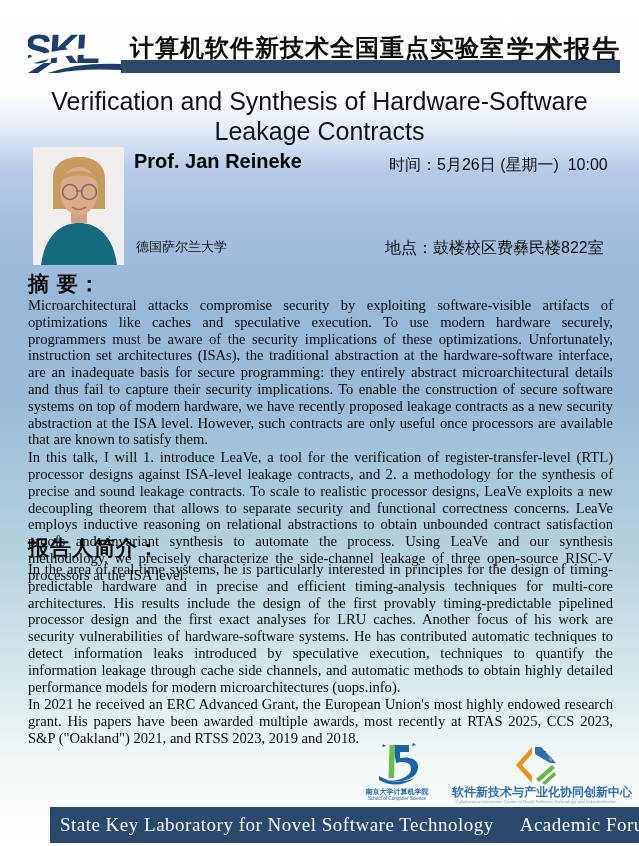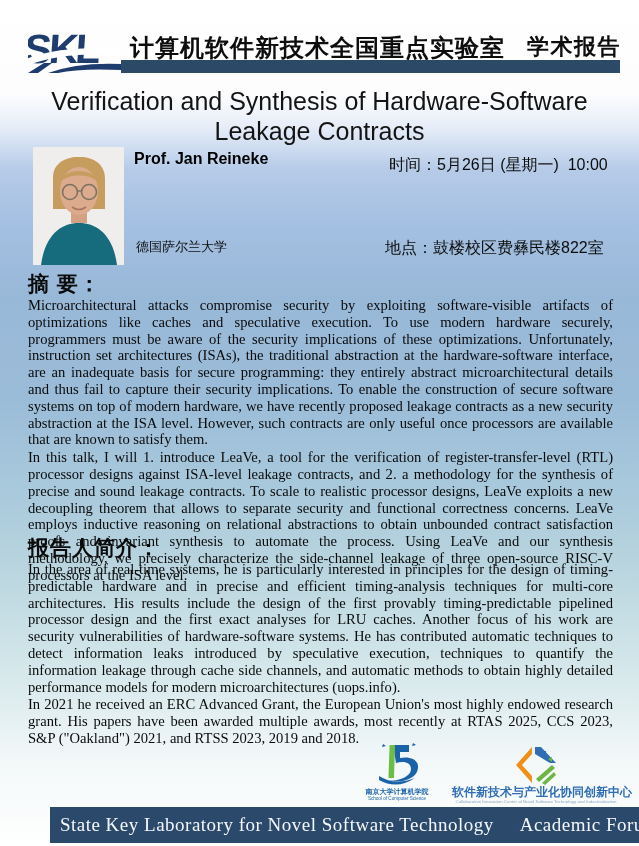--- a/index.html
+++ b/index.html
@@ -8,28 +8,28 @@
   .poster {
     position:relative; width:639px; height:846px; overflow:hidden;
     background:linear-gradient(180deg,
       #ffffff 0%, #fdfdfe 11%, #e6edf8 15%, #b6cbe8 20%, #a5c0e2 26%,
       #98b8d8 35%, #9bbcd8 47%, #aacadc 59%, #b7d3de 66%, #cde3e8 76%,
       #dfedef 83%, #f3f8f9 90%, #ffffff 100%);
   }
   
   .skl-logo { position:absolute; left:28px; top:29px; width:94px; height:45px; }
   .lab-name { position:absolute; left:130px; top:32px; font-size:24px; font-weight:bold; color:#0d0d0d; letter-spacing:1px; white-space:nowrap; }
-  .report-type { position:absolute; right:18px; top:32px; font-size:22px; font-weight:bold; color:#0d0d0d; letter-spacing:1.5px; }
+  .report-type { position:absolute; right:18px; top:32px; font-size:27px; font-weight:bold; color:#0d0d0d; letter-spacing:1.5px; }
   .header-bar { position:absolute; left:121px; top:60px; width:499px; height:13px; background:#2c4a68; }
   
   .talk-title { position:absolute; left:0; top:86px; width:639px; text-align:center;
     font-size:25px; font-weight:400; color:#141414; line-height:30px; }
   
   .speaker-photo { position:absolute; left:33px; top:147px; width:91px; height:118px; display:block; }
-  .speaker-name { position:absolute; left:134px; top:150px; font-size:16px; font-weight:bold; color:#000; }
+  .speaker-name { position:absolute; left:134px; top:150px; font-size:20px; font-weight:bold; color:#000; }
   .speaker-affiliation { position:absolute; left:136px; top:238px; font-size:13px; color:#0d0d0d; }
   .talk-time { position:absolute; left:389px; top:155px; font-size:16px; color:#0d0d0d; white-space:pre; }
   .talk-location { position:absolute; left:385px; top:238px; font-size:16px; color:#0d0d0d; }
   
   .section-heading { font-size:21px; font-weight:bold; color:#0b0b0b; letter-spacing:1px; }
   .abstract-heading { position:absolute; left:28px; top:270px; }
   .abstract-body { position:absolute; left:28px; top:297px; width:585px; }
   .bio-heading { position:absolute; left:28px; top:534px; }
   .bio-body { position:absolute; left:28px; top:561px; width:585px; }
   .body-text p {

